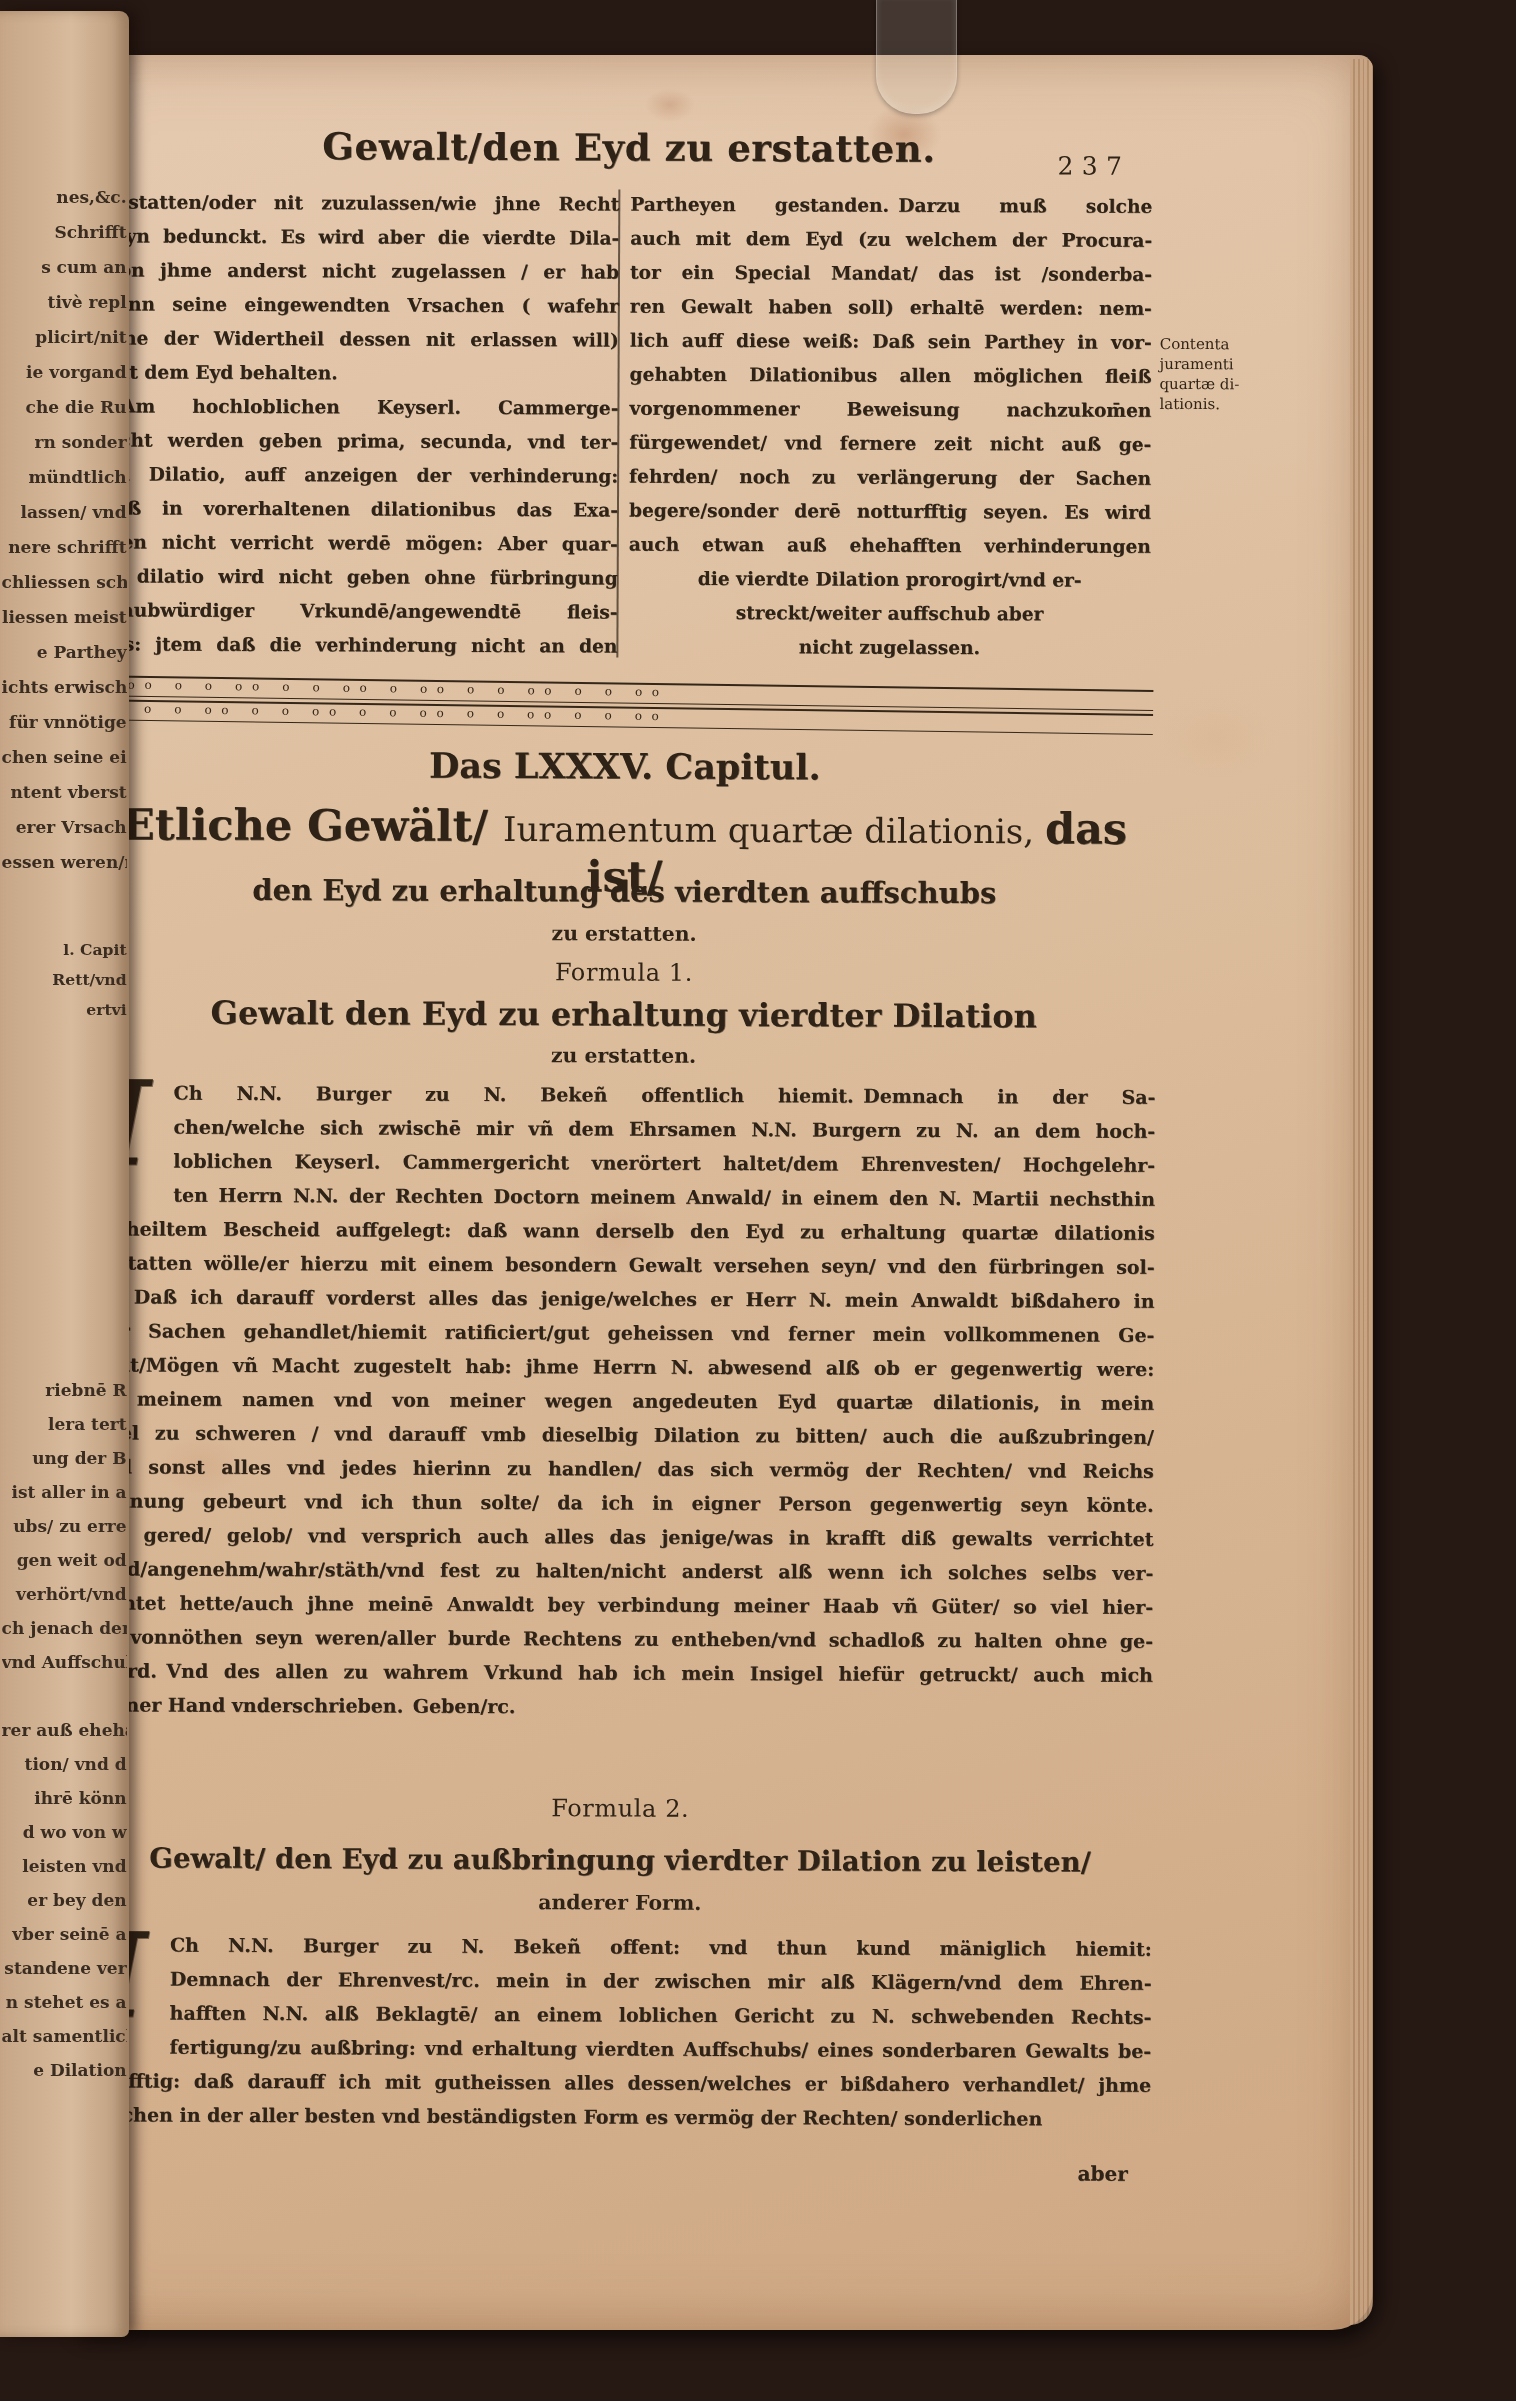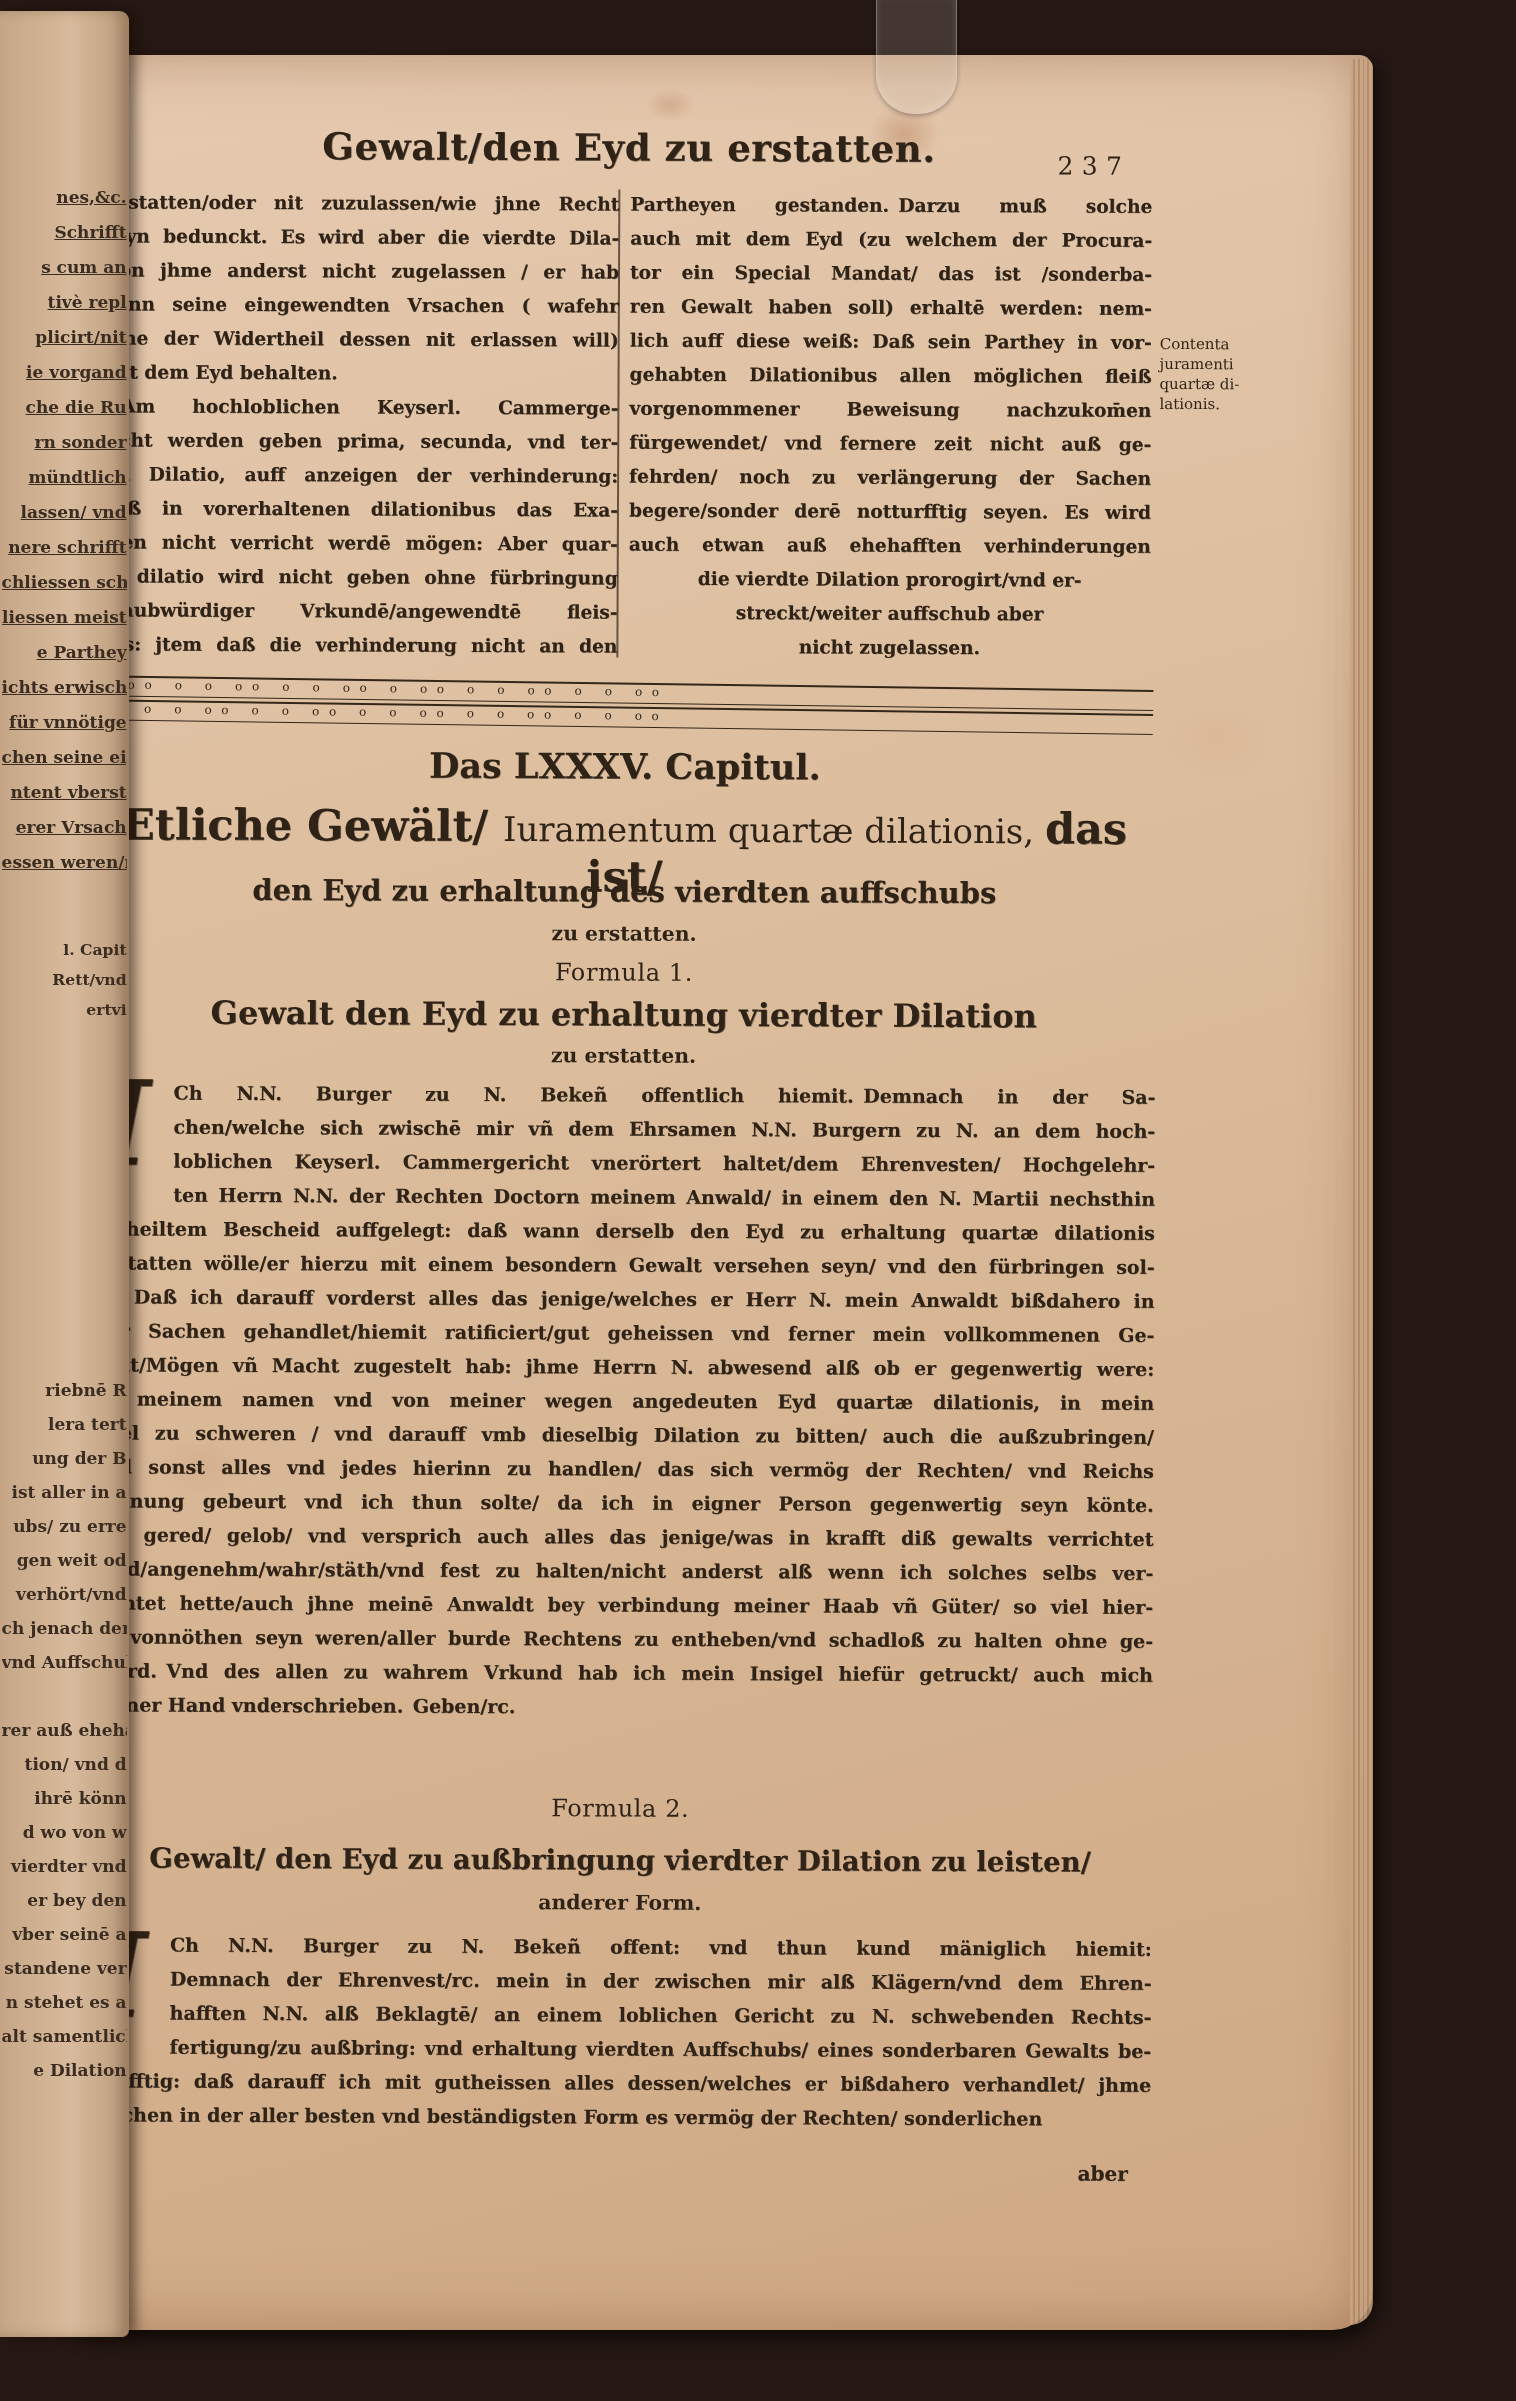--- a/index.html
+++ b/index.html
@@ -103,21 +103,21 @@
     position:absolute;left:0;top:10.8px;width:129px;height:2326px;z-index:2;
     background:linear-gradient(90deg,#c6a687 0%,#d8bb9c 55%,#bb9c7d 100%);
     border-radius:0 9.6px 7.2px 0;
     box-shadow:6px 0 13px rgba(20,10,5,.55), inset -9.6px 0 12px rgba(90,55,30,.3);
   }
   .frag-col{position:absolute;right:2.4px;width:125px;overflow:hidden;}
   .frag-line{
     display:block;white-space:nowrap;text-align:right;overflow:hidden;
     font-weight:700;color:#3a2c20;
   }
-  .frag-a .frag-line{font-size:17px;line-height:35px;height:35px;text-decoration:underline;}
+  .frag-a .frag-line{font-size:17px;line-height:35px;height:35px;}
   .frag-a{top:169px;height:713px;}
   .frag-m .frag-line{font-size:15.6px;line-height:30px;height:30px;}
   .frag-m{top:924px;height:96px;}
   .frag-b .frag-line{font-size:17px;line-height:34px;height:34px;}
   .frag-b{top:1362px;height:731px;}
 
   
   .clip{
     position:absolute;left:876px;top:0;width:79px;height:113px;z-index:3;
     background:rgba(205,200,190,.18);
@@ -278,21 +278,21 @@
         <span class="frag-line">ubs/ zu erre</span>
         <span class="frag-line">gen weit od</span>
         <span class="frag-line">verhört/vnd</span>
         <span class="frag-line">ch jenach dem</span>
         <span class="frag-line">vnd Auffschub</span>
         <span class="frag-line"></span>
         <span class="frag-line">rer auß ehehaff</span>
         <span class="frag-line">tion/ vnd d</span>
         <span class="frag-line">ihrē könn</span>
         <span class="frag-line">d wo von w</span>
-        <span class="frag-line">vierdter vnd</span>
+        <span class="frag-line">leisten vnd</span>
         <span class="frag-line">er bey den</span>
         <span class="frag-line">vber seinē a</span>
         <span class="frag-line">standene ver</span>
         <span class="frag-line">n stehet es a</span>
         <span class="frag-line">alt samentlich</span>
         <span class="frag-line">e Dilation</span>
       </div>
   </div>
 
   <div class="clip"></div>

